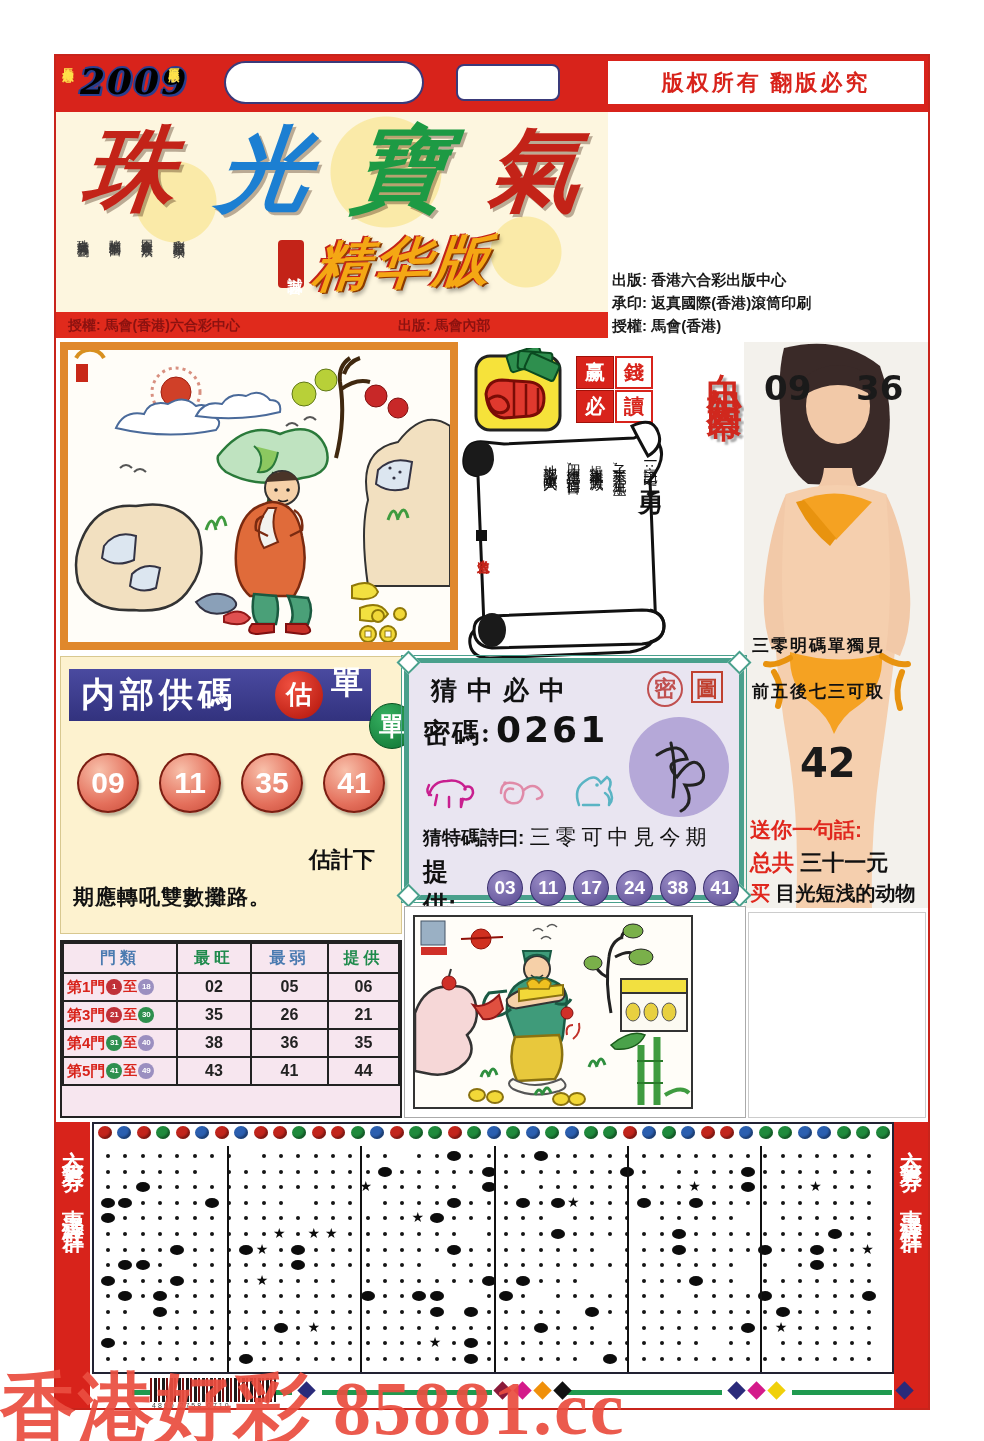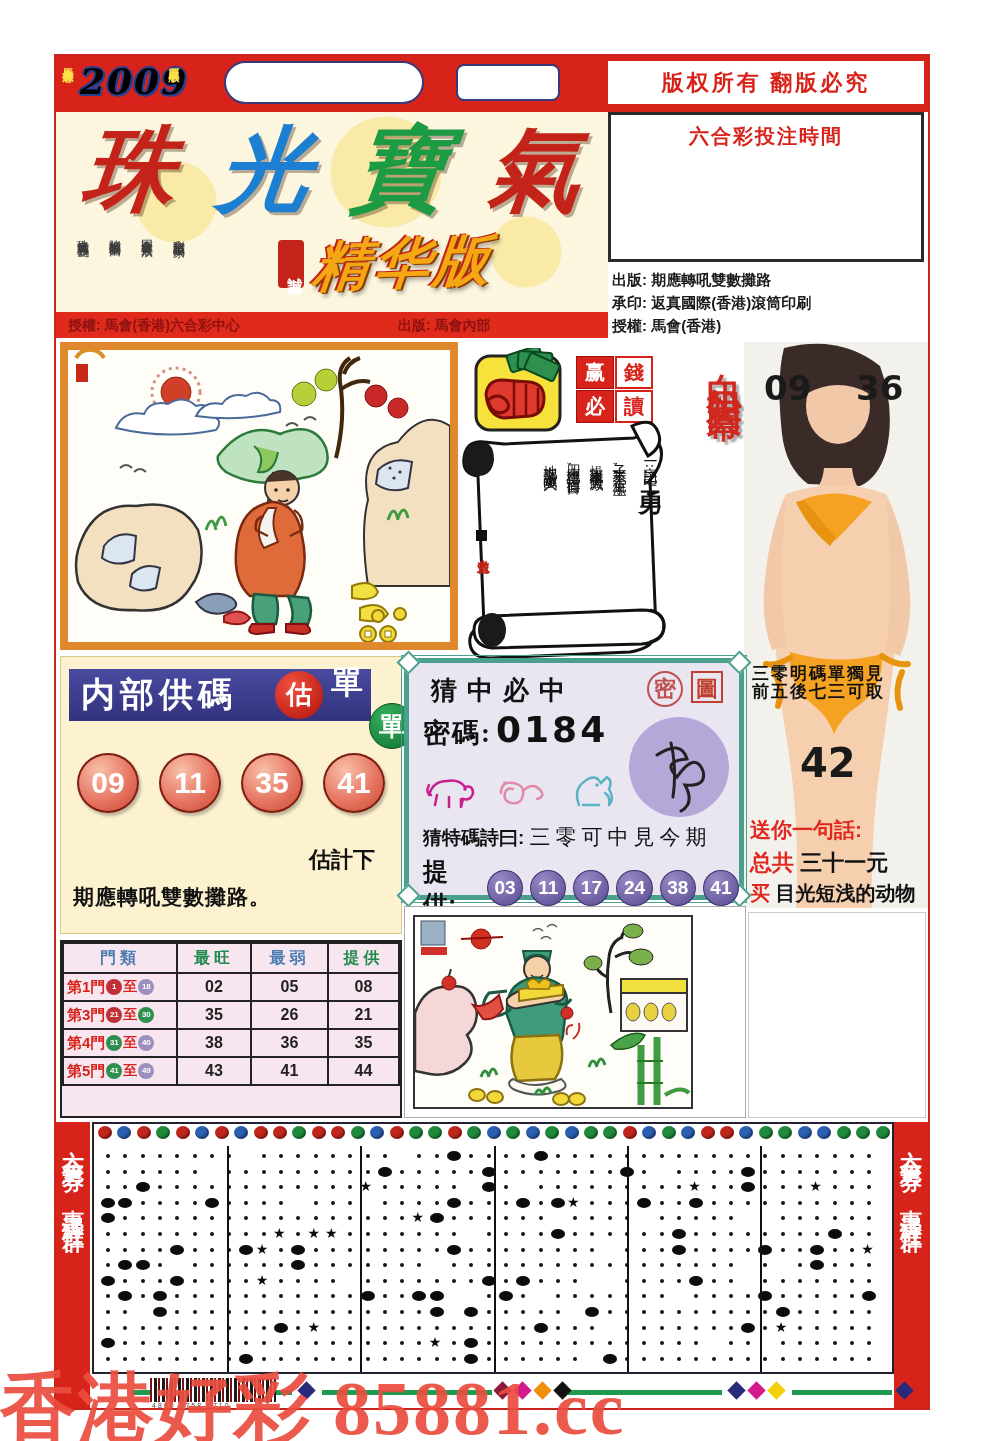--- a/index.html
+++ b/index.html
@@ -145,25 +145,22 @@
 
   <div class="abs" id="hdrband">
     <div class="abs vtext logolbl" style="left:6px;top:3px;height:50px;">馬會標志</div>
     <div class="abs" id="logoyear">2009</div>
     <div class="abs vtext logolbl" style="left:112px;top:3px;height:50px;">原裝正版</div>
     <div class="abs hwhitebox" style="left:168px;top:5px;width:200px;height:43px;border-radius:22px;"></div>
     <div class="abs hwhitebox" style="left:400px;top:8px;width:104px;height:37px;border-radius:8px;"></div>
     <div class="abs" id="copyright">版权所有 翻版必究</div>
   </div>
 
-  <div class="abs" id="betbox">
-    <div class="t">六合彩投注時間</div>
-  </div>
   <div class="abs" id="pubinfo">
-    <div>出版: 期應轉吼雙數攤路</div>
+    <div>出版: 香港六合彩出版中心</div>
     <div>承印: 返真國際(香港)滾筒印刷</div>
     <div>授權: 馬會(香港)</div>
   </div>
 
   <div class="abs" id="masthead">
     <div class="abs" id="bigtitle">
       <span class="t-red">珠</span>
       <span class="t-blue">光</span>
       <span class="t-green">寶</span>
       <span class="t-red">氣</span>
@@ -286,21 +283,21 @@
       <path d="M42,152 q-18,40 -22,96 q-2,34 8,60 l14,-4 q-8,-56 0,-152z" fill="#f2c9a8"></path>
       <path d="M142,152 q20,40 24,100 q2,36 -10,62 l-14,-6 q8,-60 0,-156z" fill="#f2c9a8"></path>
       <path d="M58,158 l34,40 l36,-38 q-36,-16 -70,-2z" fill="#f5a222"></path>
       <path d="M60,158 l32,38 l-6,8 q-22,-18 -34,-44z" fill="#e8930f"></path>
       <path d="M46,310 q46,14 92,2 q2,34 -24,52 q-16,10 -24,28 q-6,-18 -22,-30 q-24,-18 -22,-52z" fill="#f5a222"></path>
       <path d="M46,316 q-14,8 -24,6 M138,314 q14,10 26,8 M30,330 q10,16 4,34 M158,330 q-8,18 -2,36" stroke="#e8930f" stroke-width="6" fill="none" stroke-linecap="round"></path>
       <path d="M92,392 q-26,84 -22,174 l40,0 q8,-92 -18,-174z" fill="#f3f1ec" opacity="0"></path>
     </svg>
     <span class="abs photonum" style="left:20px;top:26px;font-size:34px;">09</span>
     <span class="abs photonum" style="left:112px;top:26px;font-size:34px;">36</span>
-    <div class="abs madampoem" style="left:8px;top:320px;text-align:right;">三零明碼單獨見</div>
+    <div class="abs madampoem" style="left:8px;top:292px;text-align:right;">三零明碼單獨見</div>
     <div class="abs madampoem" style="left:8px;top:338px;">前五後七三可取</div>
     <span class="abs photonum" style="left:56px;top:398px;font-size:40px;">42</span>
     <div class="abs redword" style="left:6px;top:474px;font-size:21px;">送你一句話:</div>
     <div class="abs" style="left:6px;top:506px;font-size:22px;font-weight:900;">
       <span class="redword">总共</span>
       <span style="color:#111;">三十一元</span>
     </div>
     <div class="abs" style="left:6px;top:538px;font-size:20px;font-weight:900;">
       <span class="redword">买</span>
       <span style="color:#111;">目光短浅的动物</span>
@@ -325,21 +322,21 @@
   <div class="abs" id="guess">
     <div class="corner" style="left:-9px;top:-9px;"></div>
     <div class="corner" style="right:-9px;top:-9px;"></div>
     <div class="corner" style="left:-9px;bottom:-9px;"></div>
     <div class="corner" style="right:-9px;bottom:-9px;"></div>
     <div class="abs" id="guesstitle">猜中必中</div>
     <div class="abs" id="sealmi">密</div>
     <div class="abs" id="sealtu">圖</div>
     <div class="abs" id="pwdrow">
       <span class="lbl">密碼:</span>
-      <span class="val">0184</span>
+      <span class="val">0261</span>
     </div>
     <div class="abs" id="mystcircle">
       <svg width="104" height="104" viewBox="0 0 104 104">
         <circle cx="52" cy="52" r="50" fill="#b5a8d8"></circle>
         <path d="M30,40 q24,-16 30,4 q-26,2 -10,18 q18,-26 26,-6 q4,16 -18,14 q10,18 -4,26 M44,28 q6,26 2,54" fill="none" stroke="#222" stroke-width="3" stroke-linecap="round"></path>
       </svg>
     </div>
     <div class="abs" id="animals">
       <svg width="52" height="44" viewBox="0 0 52 44">
         <path d="M4,30 q4,-14 18,-14 q12,-2 18,6 q8,-2 8,6 q-2,8 -10,6 l-2,8 M12,30 l-2,10 M24,32 l0,10 M36,34 l0,8 M6,30 q-6,-2 -2,-10" fill="none" stroke="#c81f8f" stroke-width="2.5" stroke-linecap="round"></path>
@@ -382,21 +379,21 @@
         <td>
                 <div class="gatecell">
                   <span class="gatename">第1門</span>
                   <span class="gball" style="background: rgb(192, 48, 56);">1</span>
                   <span class="zhi">至</span>
                   <span class="gball" style="background: rgb(155, 143, 192);">18</span>
                 </div>
               </td>
         <td>02</td>
         <td>05</td>
-        <td>08</td>
+        <td>06</td>
       </tr>
       <tr>
         <td>
                 <div class="gatecell">
                   <span class="gatename">第3門</span>
                   <span class="gball" style="background: rgb(192, 48, 56);">21</span>
                   <span class="zhi">至</span>
                   <span class="gball" style="background: rgb(46, 143, 78);">30</span>
                 </div>
               </td>

